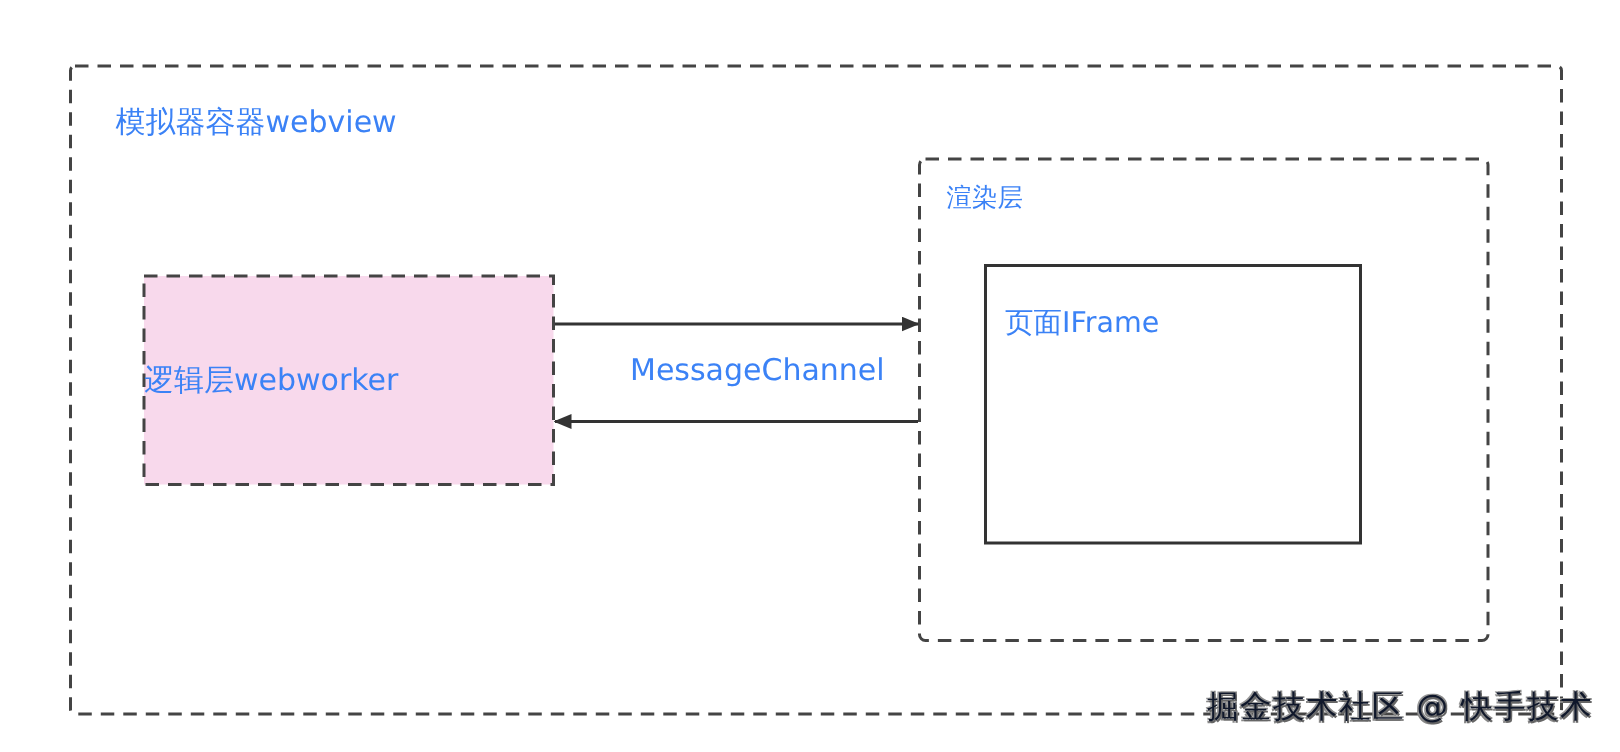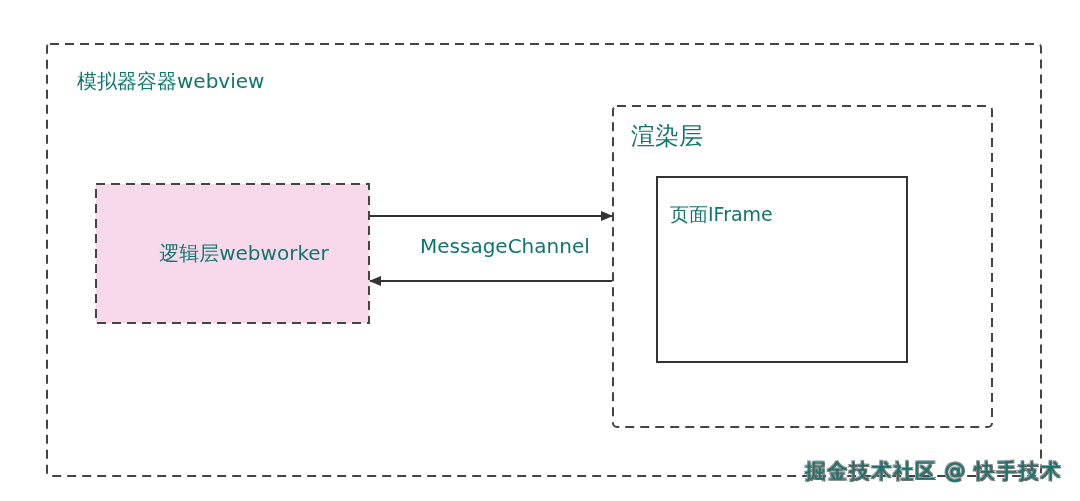--- a/index.html
+++ b/index.html
@@ -1,28 +1,28 @@
 <!DOCTYPE html>
 <html><head>
   <meta charset="utf-8">
   <style>
     html, body { margin: 0; padding: 0; }
     body {
       width: 1080px; height: 501px; background: #ffffff; position: relative; overflow: hidden;
       font-family: "DejaVu Sans", "Liberation Sans", sans-serif; color: #333333;
     }
     svg.frame { position: absolute; left: 0; top: 0; }
-    .label { position: absolute; white-space: nowrap; color: #0f766e; }
+    .label { position: absolute; white-space: nowrap; color: #3b82f6; }
     #outer-title { left: 77px; top: 68px; font-size: 20px; }
-    #render-title { left: 631px; top: 120px; font-size: 24px; }
+    #render-title { left: 631px; top: 120px; font-size: 17px; }
     #iframe-label { left: 670px; top: 202px; font-size: 19px; text-align: center; }
-    #logic-label { left: 96px; top: 183px; width: 296px; height: 140px; display: flex; align-items: center; justify-content: center; font-size: 20px; }
+    #logic-label { left: 96px; top: 183px; width: 296px; height: 140px; display: flex; align-items: center; justify-content: flex-start; font-size: 20px; }
     #channel-label { left: 420px; top: 234px; font-size: 20px; }
     #watermark {
-      right: 18px; bottom: 16px; font-size: 21px; color: #0f766e;
+      right: 18px; bottom: 16px; font-size: 21px; color: #0f172a;
       text-shadow: 1px 1px 0 #666, -1px -1px 0 #999, 1px -1px 0 #888, -1px 1px 0 #888;
       letter-spacing: 1px;
     }
   </style>
 </head>
 <body>
 
 <svg class="frame" width="1080" height="501">
   <defs>
     <marker id="arrowhead" markerWidth="12" markerHeight="10" refX="11" refY="5" orient="auto" markerUnits="userSpaceOnUse">

